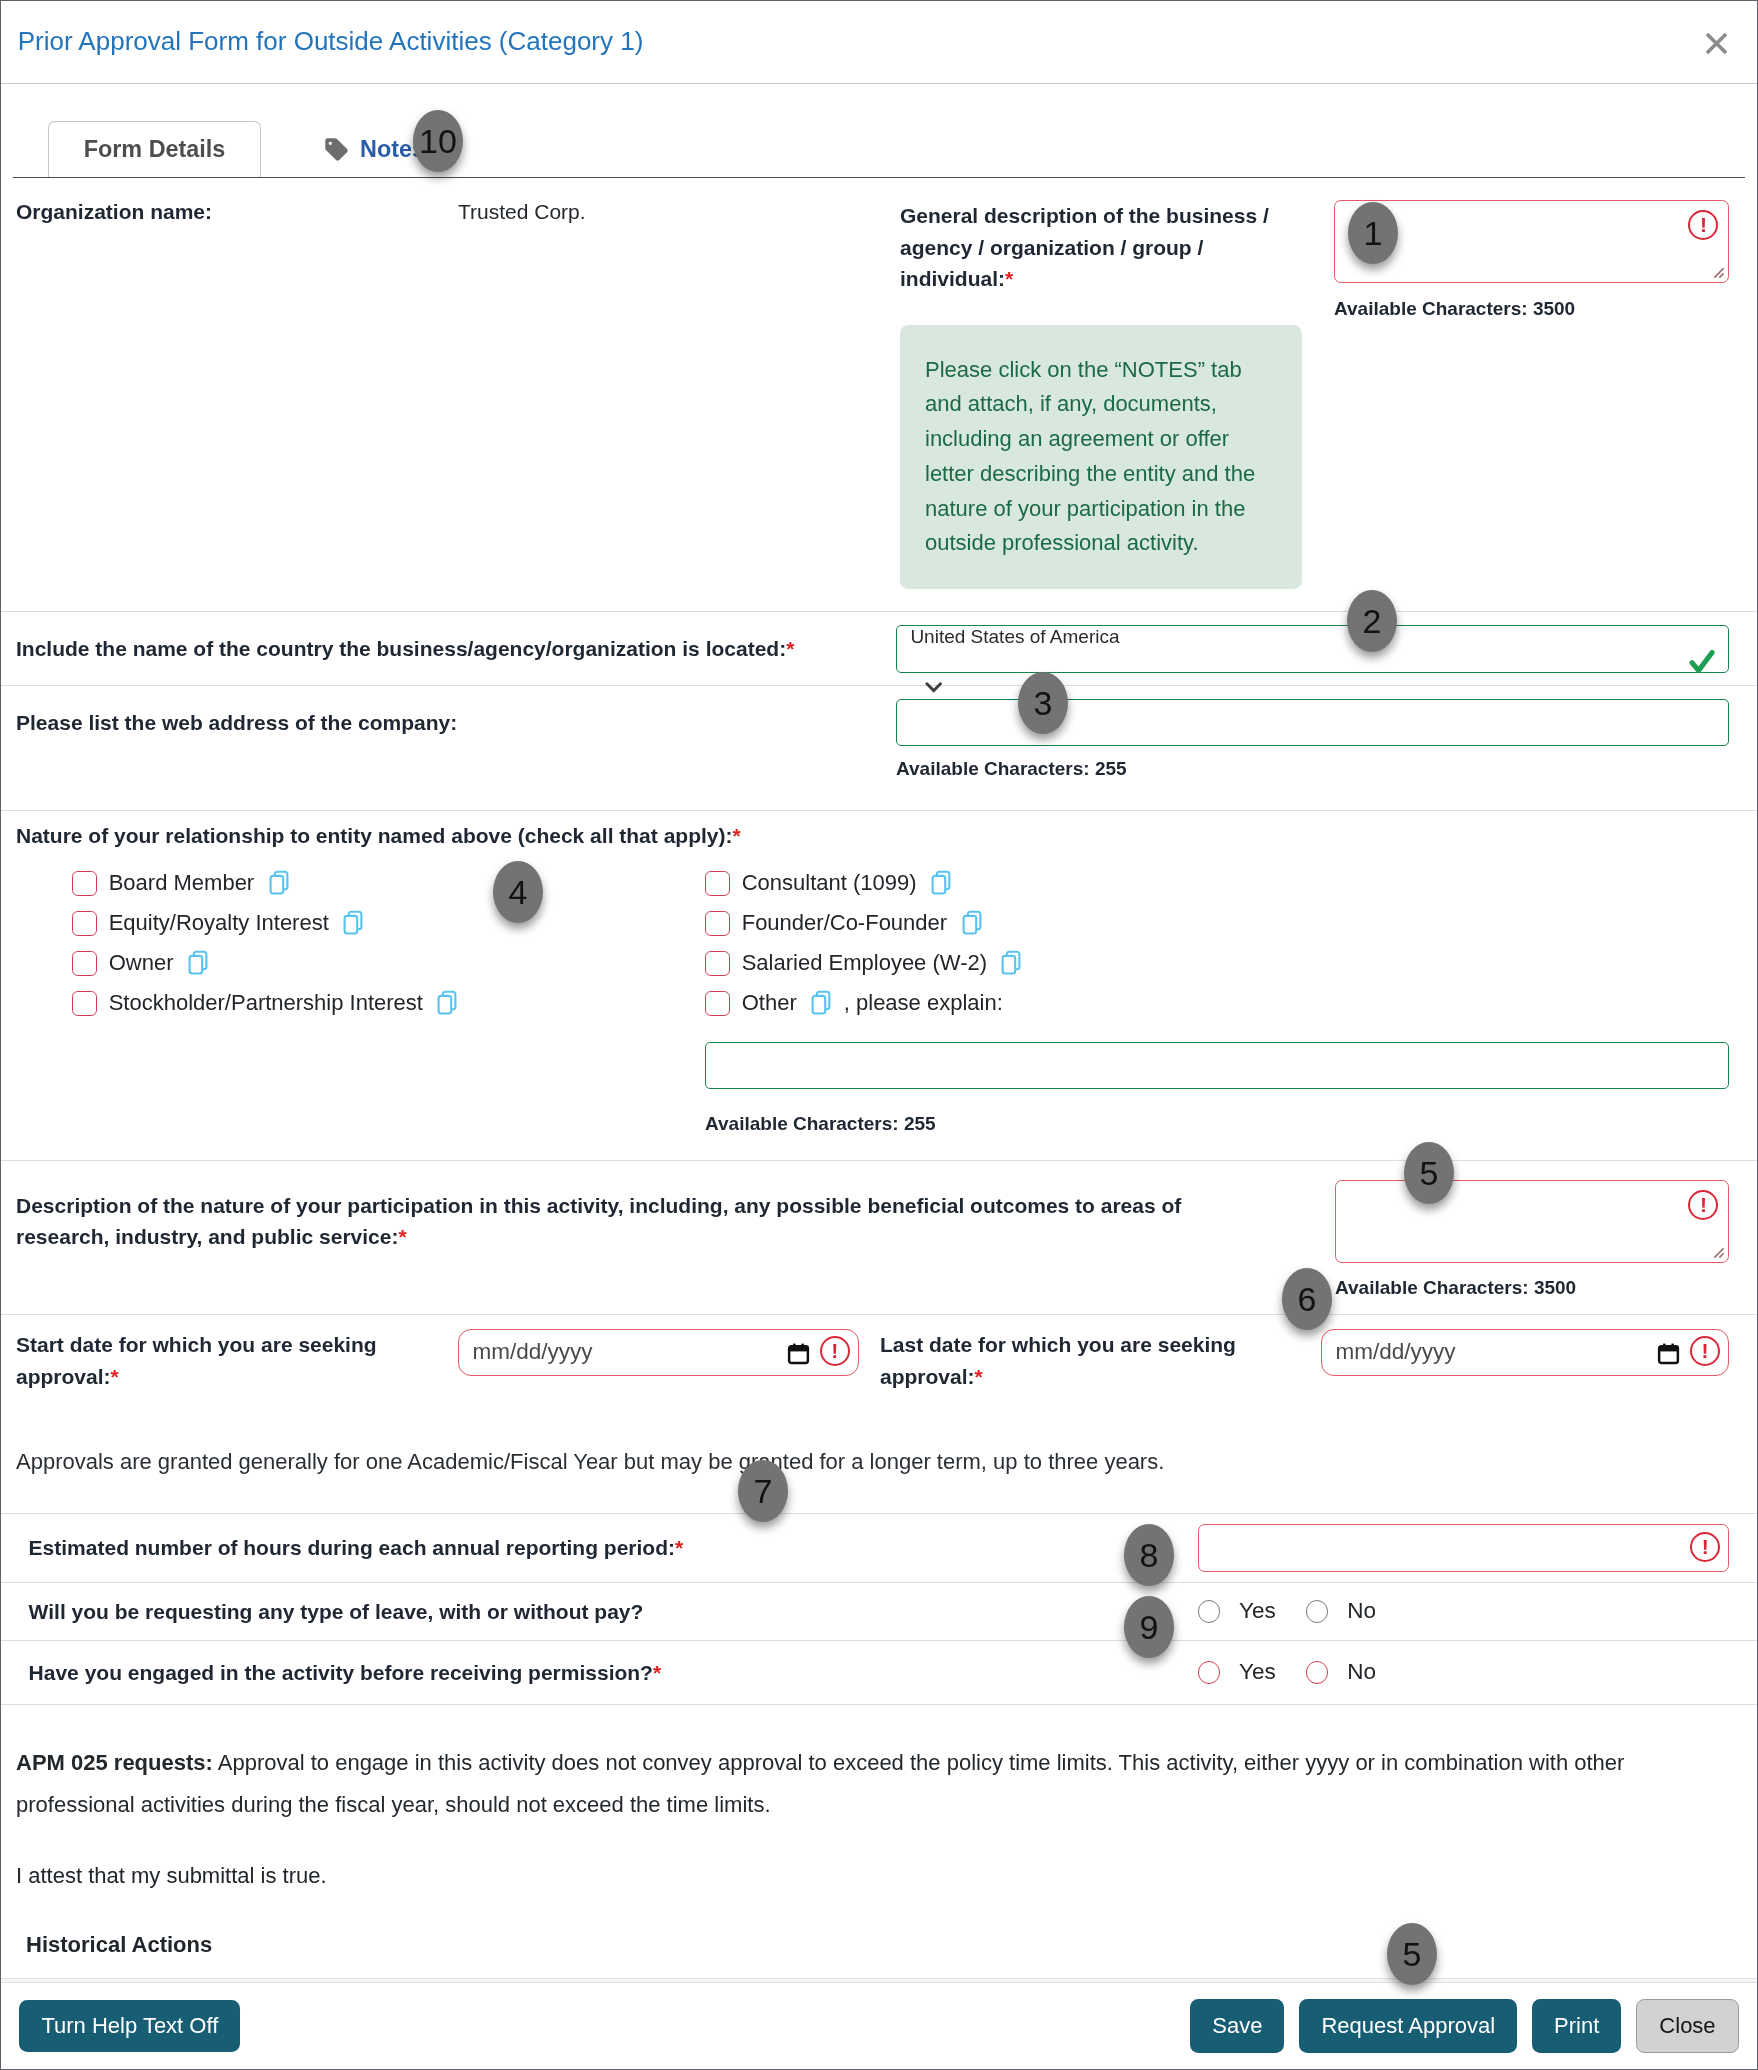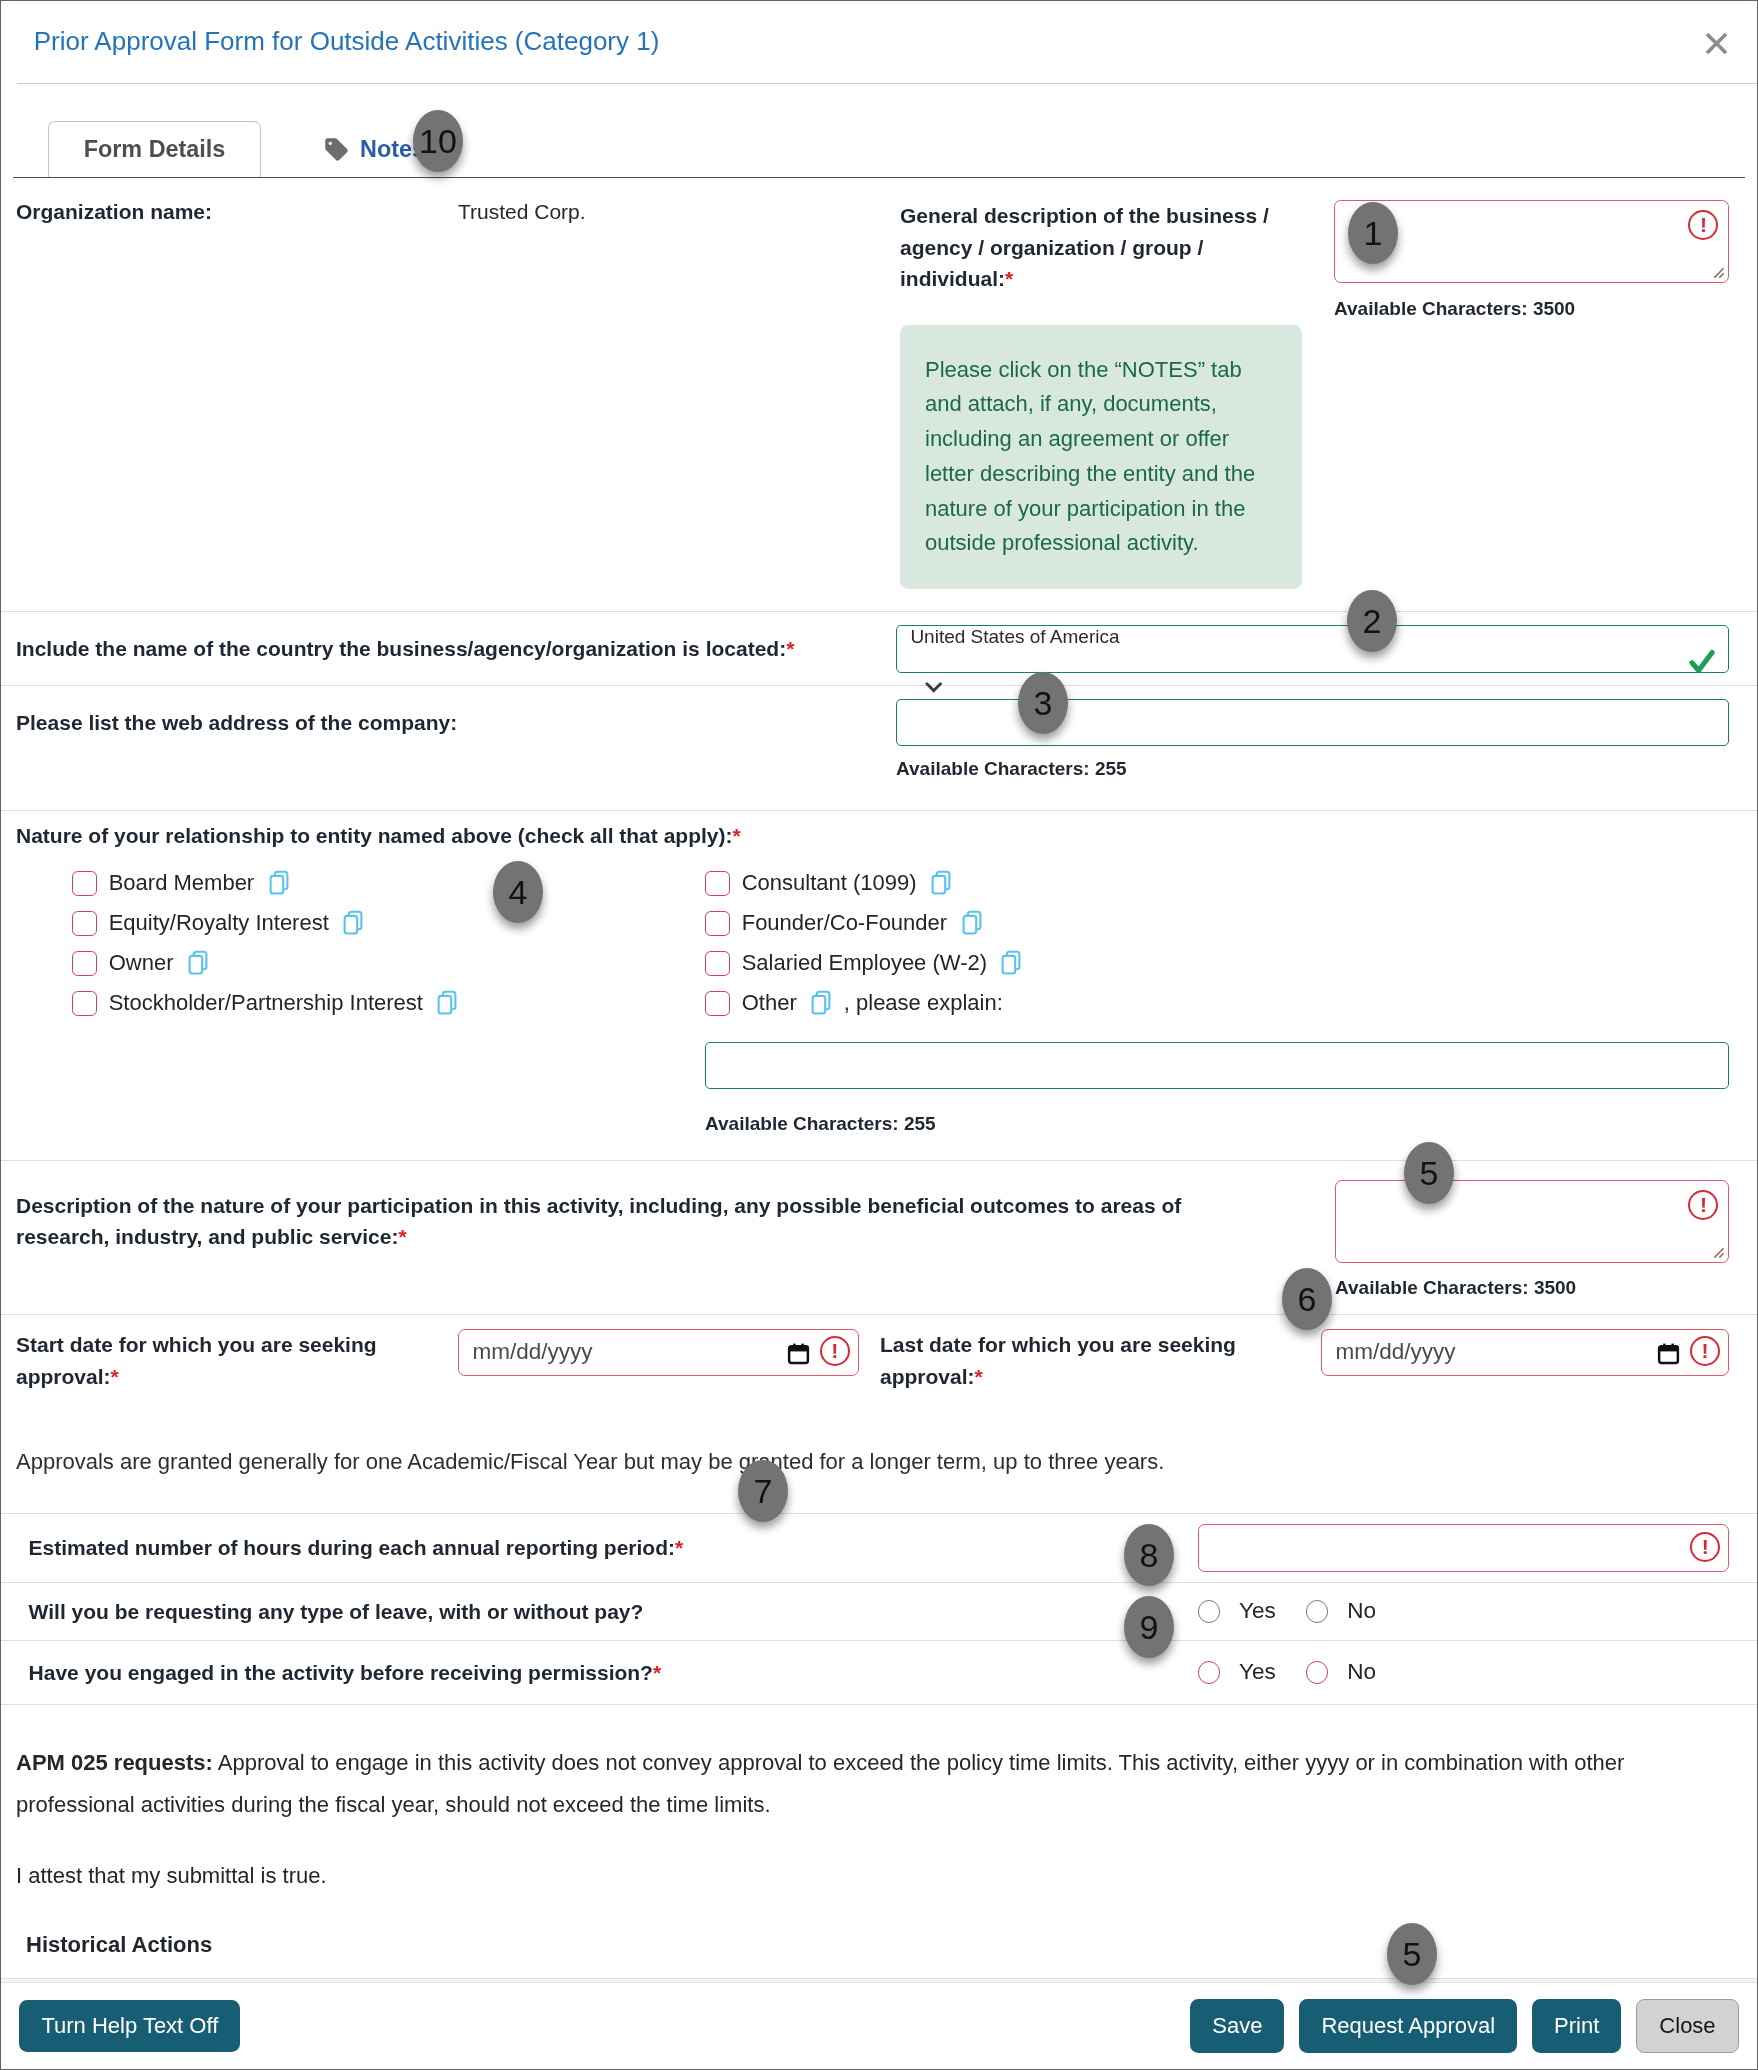--- a/index.html
+++ b/index.html
@@ -2,21 +2,21 @@
 <html style="font-size:13.4px"><head>
 <meta charset="utf-8">
 <style>
   * { box-sizing: border-box; margin: 0; padding: 0; }
   html,body { width: 1758px; height: 2071px; background:#fff;
     font-family: "Liberation Sans", sans-serif; color:#20262c; }
   .modal { position:absolute; inset:0; border:1.7px solid #5f6368; background:#fff; overflow:hidden; }
 
   
   .hdr { display:flex; justify-content:space-between; align-items:flex-start;
-         padding:25px 20px 20px 16.7px; border-bottom:0.8px solid #c9c9c9;margin-left:16px; }
+         padding:25px 20px 20px 16.7px; border-bottom:0.8px solid #c9c9c9; }
   .hdr h1 { font-size:26px; font-weight:normal; color:#2374bb; }
   .close-x { font-size:37px; color:#8c8c8c; line-height:1; cursor:pointer; margin-right:5px; }
 
   
   .tabs { display:flex; align-items:flex-end; margin:0 11.7px; padding:37px 0 0 35px;
           border-bottom:1.7px solid #4f4f4f; }
   .tab { font-size:23.4px; font-weight:bold; }
   .tab-active { color:#4e4e4e; background:#fff; border:0.8px solid #c4c4c4; border-bottom:none;
                 border-radius:6.7px 6.7px 0 0; padding:14px 35px; }
   .tab-notes { display:flex; align-items:center; gap:10px; color:#2a5ca8;
@@ -70,21 +70,21 @@
   
   .row-desc { display:grid; grid-template-columns:1319px 1fr; padding:18.4px 27.6px 15px 15px; }
   .row-desc .lbl { padding-top:11.7px; padding-right:58px; line-height:1.45; }
 
   
   .row-dates { padding:13.4px 27.6px 38px 15px; }
   .dategrid { display:grid; grid-template-columns:864px 1fr; }
   .datehalf { display:grid; grid-template-columns:442px 1fr; align-items:start; }
   .datehalf.right { grid-template-columns:441px 1fr; }
   .datehalf .lbl { line-height:1.55; padding-right:50px; }
-  .datebox { position:relative; height:47px; border:1.7px solid #e15964; border-radius:7px;
+  .datebox { position:relative; height:47px; border:1.7px solid #e15964; border-radius:13px;
              display:flex; align-items:center; padding:0 50px 0 13.4px; background:#fff; }
   .datebox .ph { font-size:22.5px; color:#4a4a4a; }
   .datebox .cal { position:absolute; right:47px; top:11px; }
   .datebox .excl { top:6.7px; right:8.3px; }
   .half-note { margin-top:55px; font-size:22px; color:#2a2f34; }
 
   
   .row-q { display:grid; grid-template-columns:1169px 1fr; align-items:center; padding:10px 27.6px; }
   .row-q .lbl { line-height:1.4; }
   .qinput { position:relative; width:100%; }

